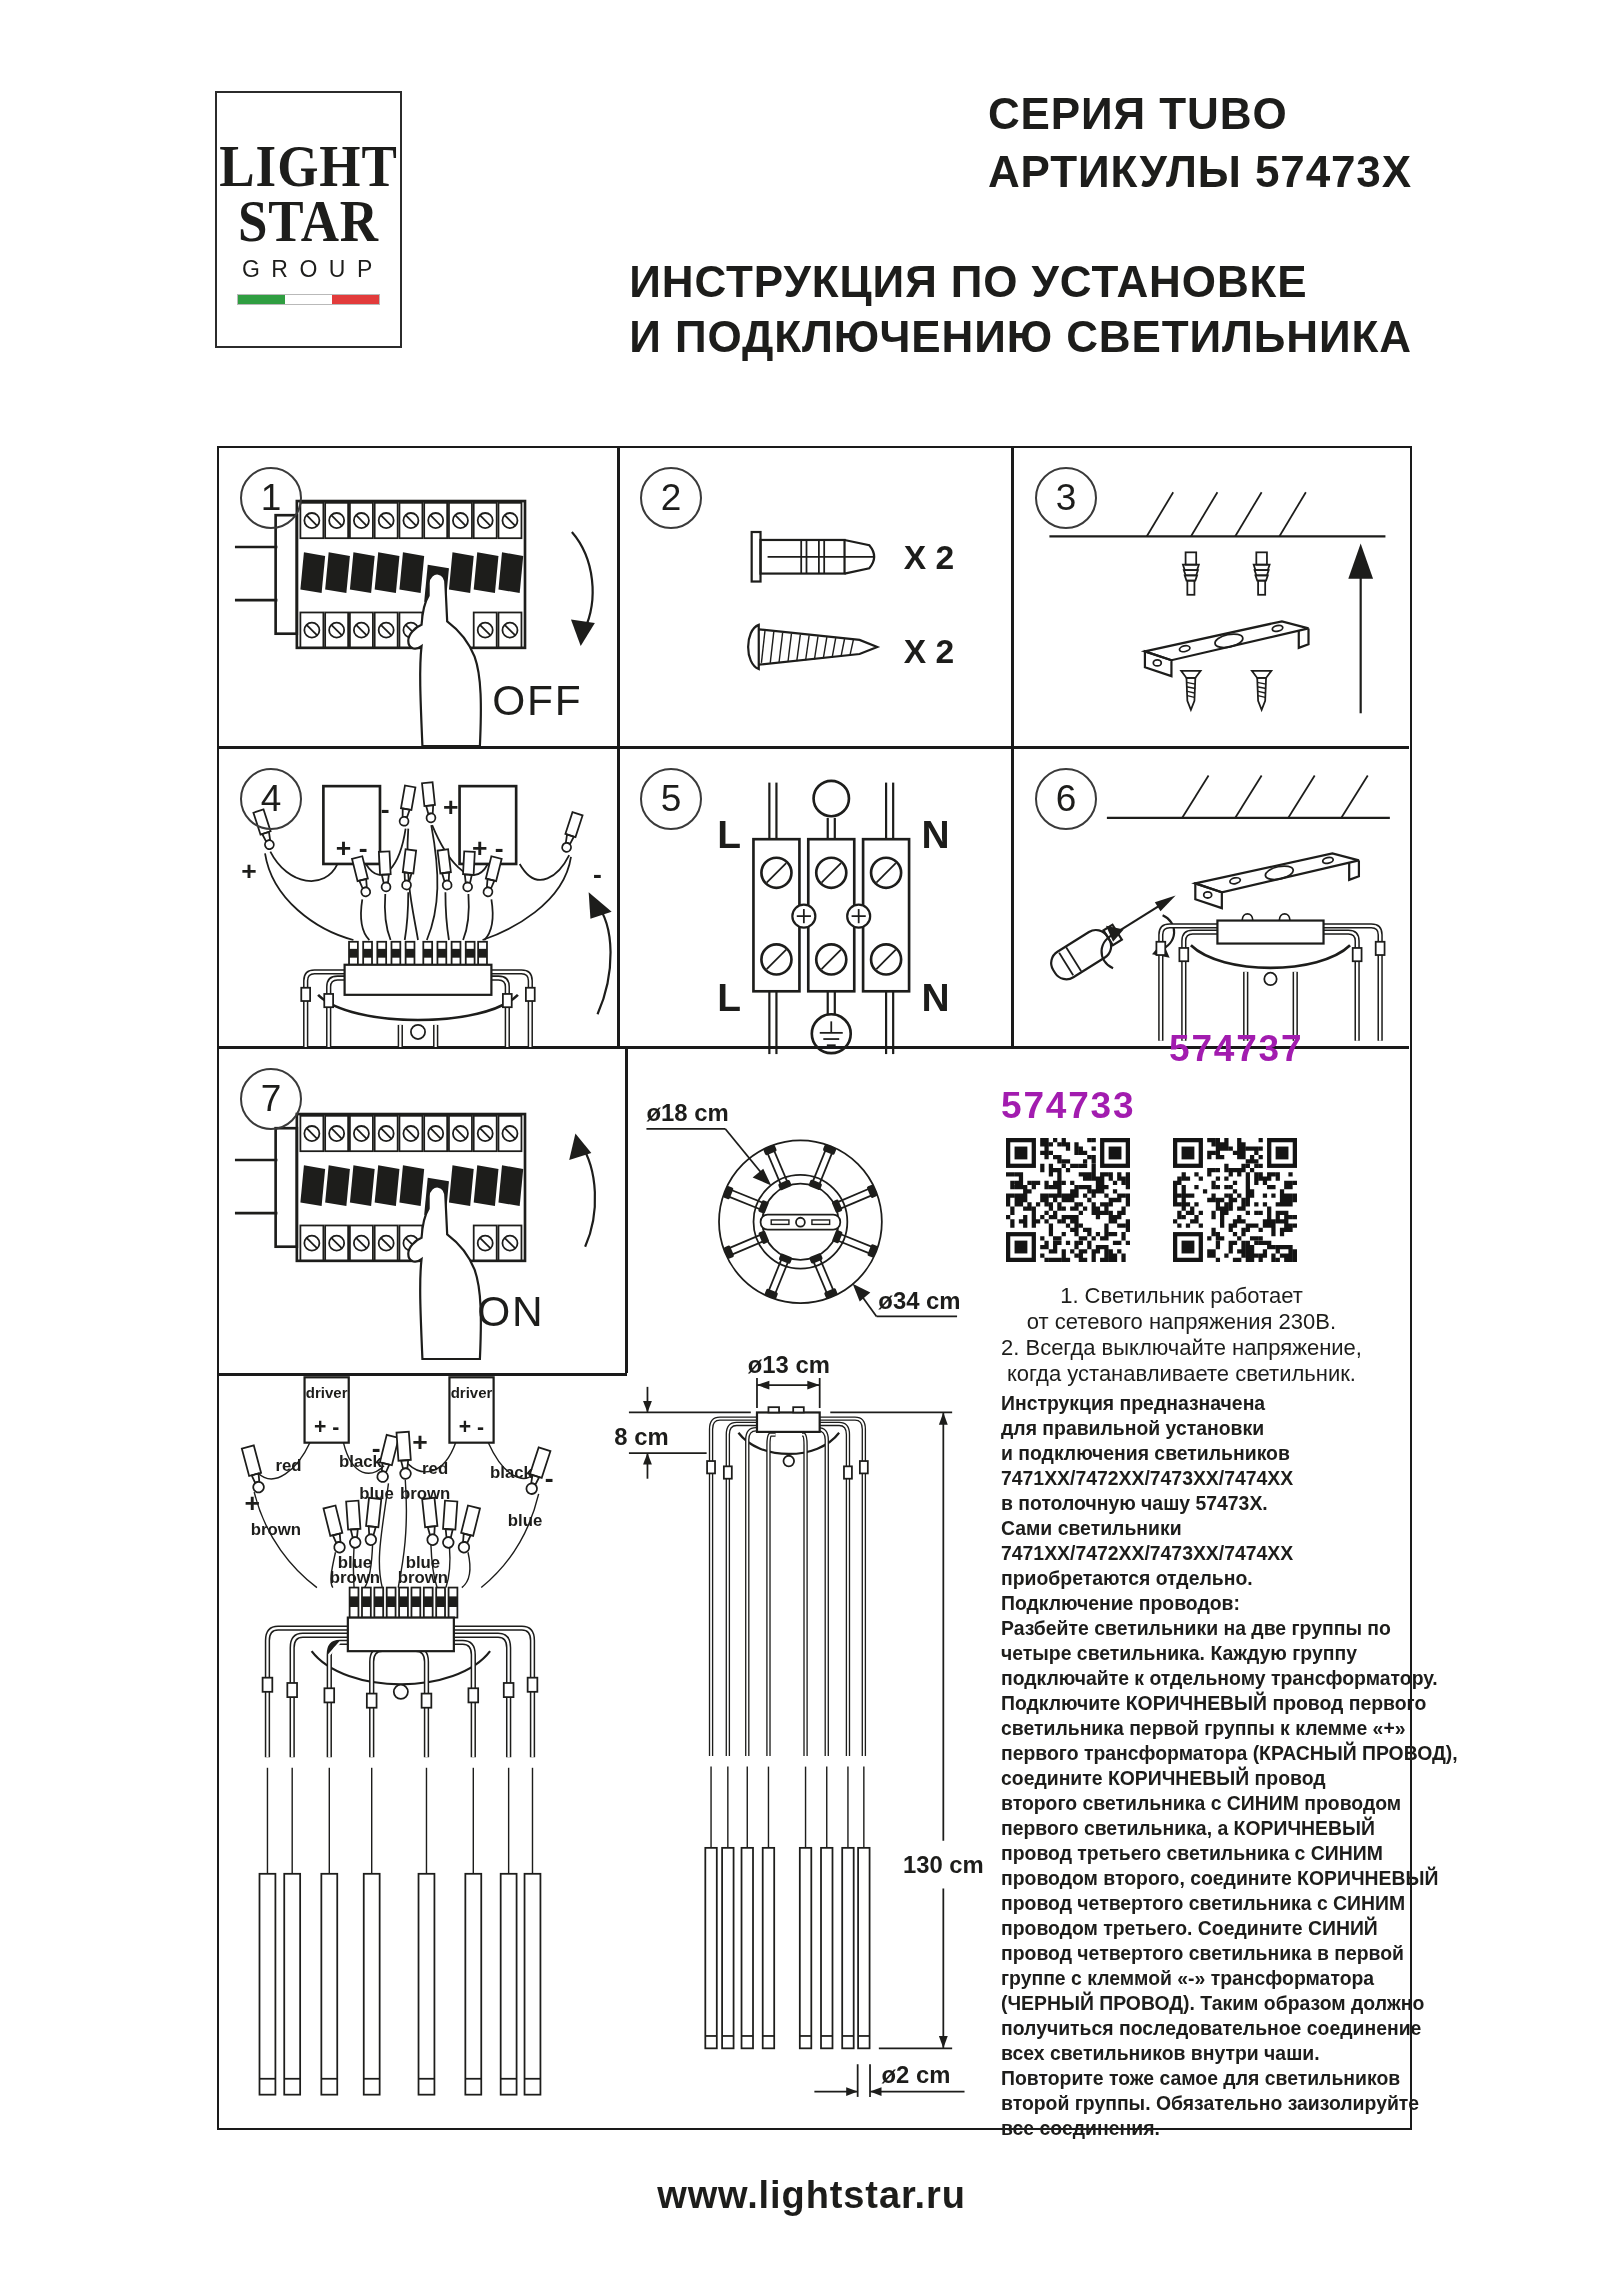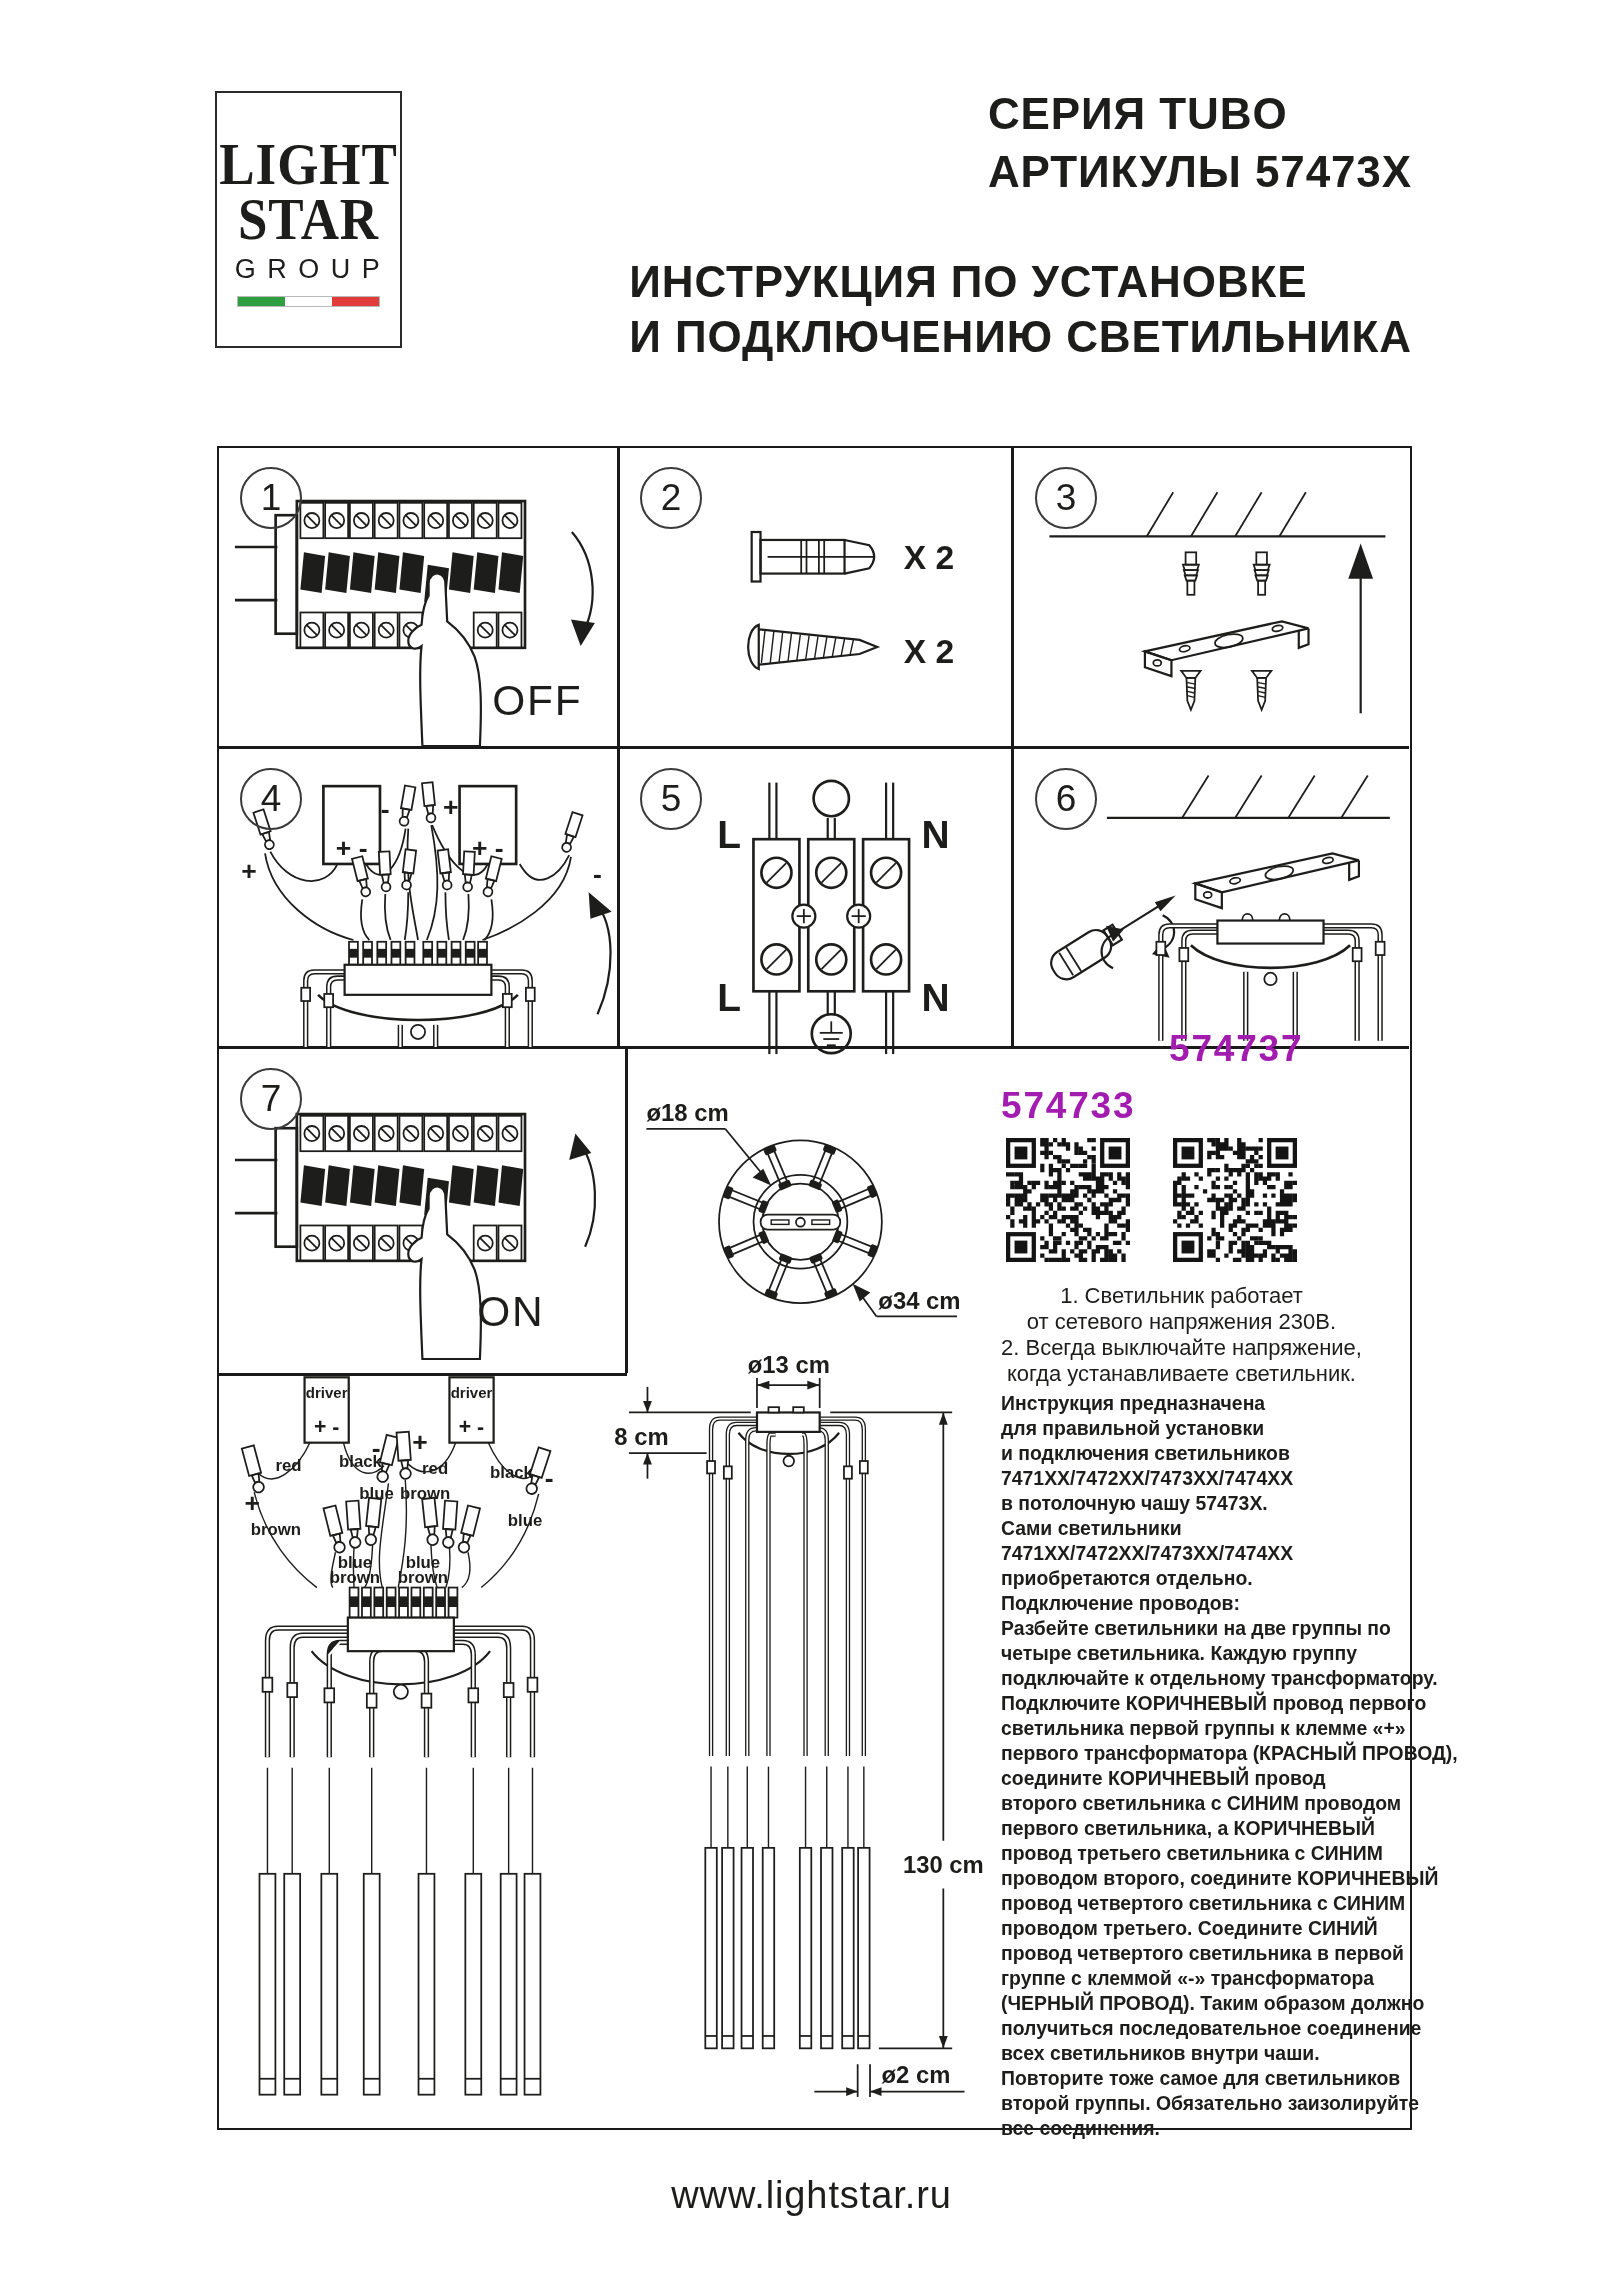--- a/index.html
+++ b/index.html
@@ -2,21 +2,21 @@
 <html style="font-size:14px"><head>
 <meta charset="utf-8">
 <style>
   html,body{margin:0;padding:0;background:#fff;}
   body{width:1623px;height:2295px;position:relative;font-family:"Liberation Sans",sans-serif;color:#1d1d1b;}
   .abs{position:absolute;}
   
   .logo-box{left:215px;top:91px;width:187px;height:257px;border:2.7px solid #2b2b2b;box-sizing:border-box;
             display:flex;flex-direction:column;align-items:center;justify-content:center;padding-top:5.3px;}
   .logo-word{font-family:"Liberation Serif",serif;font-weight:700;font-size:53px;line-height:55px;letter-spacing:0.9px;transform:scaleY(1.12);}
-  .logo-group{font-size:27px;letter-spacing:11.5px;margin-top:7px;margin-left:8.8px;font-weight:400;}
+  .logo-group{font-size:23px;letter-spacing:11.5px;margin-top:7px;margin-left:8.8px;font-weight:400;}
   .flag{display:flex;margin-top:10.6px;width:143px;height:11.5px;border:0.9px solid #b9b9b9;box-sizing:border-box;}
   .flag div{flex:1;}
   .hdr{right:211px;text-align:left;font-weight:700;white-space:pre;letter-spacing:0.9px;}
   .hdr-series{top:85px;font-size:44px;line-height:58px;}
   .hdr-title{top:254px;font-size:44px;line-height:55px;}
   
   .main-box{left:217px;top:446px;width:1195px;height:1684px;border:2.7px solid #1a1a1a;box-sizing:border-box;}
   .div-line{position:absolute;background:#1a1a1a;}
   .cell{position:absolute;width:398px;height:298px;}
   .stepnum{position:absolute;left:21px;top:19.4px;width:58px;height:58px;border:2.7px solid #3a3a3a;border-radius:50%;
@@ -40,21 +40,21 @@
   .t24{font-size:24px;font-weight:700;}
   .t27{font-size:27px;font-weight:700;}
   .t30{font-size:30px;font-weight:700;}
   .t38{font-size:38px;font-weight:700;}
   .t44{font-size:44px;font-weight:700;}
   .t48{font-size:48px;font-weight:400;letter-spacing:2px;}
   
   .qr-label{width:133px;text-align:left;font-size:37px;font-weight:700;color:#a21caf;letter-spacing:1.8px;}
   .notes{left:1001px;top:1283px;font-size:22px;line-height:26px;font-weight:400;white-space:pre;text-align:center;}
   .instr{left:1001px;top:1391px;font-size:19.4px;line-height:25px;font-weight:700;white-space:pre;}
-  .footer{left:0;top:2174px;width:100%;text-align:center;font-size:38px;font-weight:400;letter-spacing:0.9px;}
+  .footer{left:0;top:2174px;width:100%;text-align:center;font-size:38px;font-weight:700;letter-spacing:0.9px;}
 </style>
 </head>
 <body>
 
 <svg width="0" height="0" style="position:absolute" aria-hidden="true">
   <defs>
     <g id="brk-mod">
         <rect class="s2" x="92" y="62" width="26" height="40"></rect>
         <circle class="s2" cx="105" cy="82" r="8.5"></circle>
         <line class="s2" x1="99" y1="76" x2="111" y2="88"></line>

